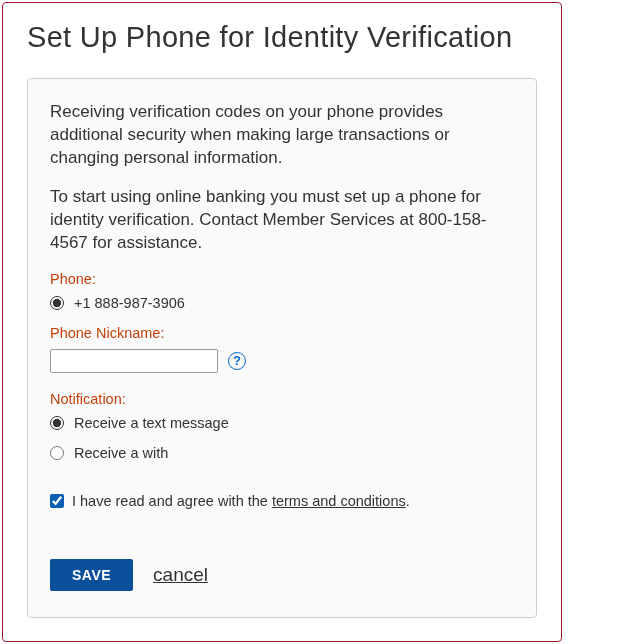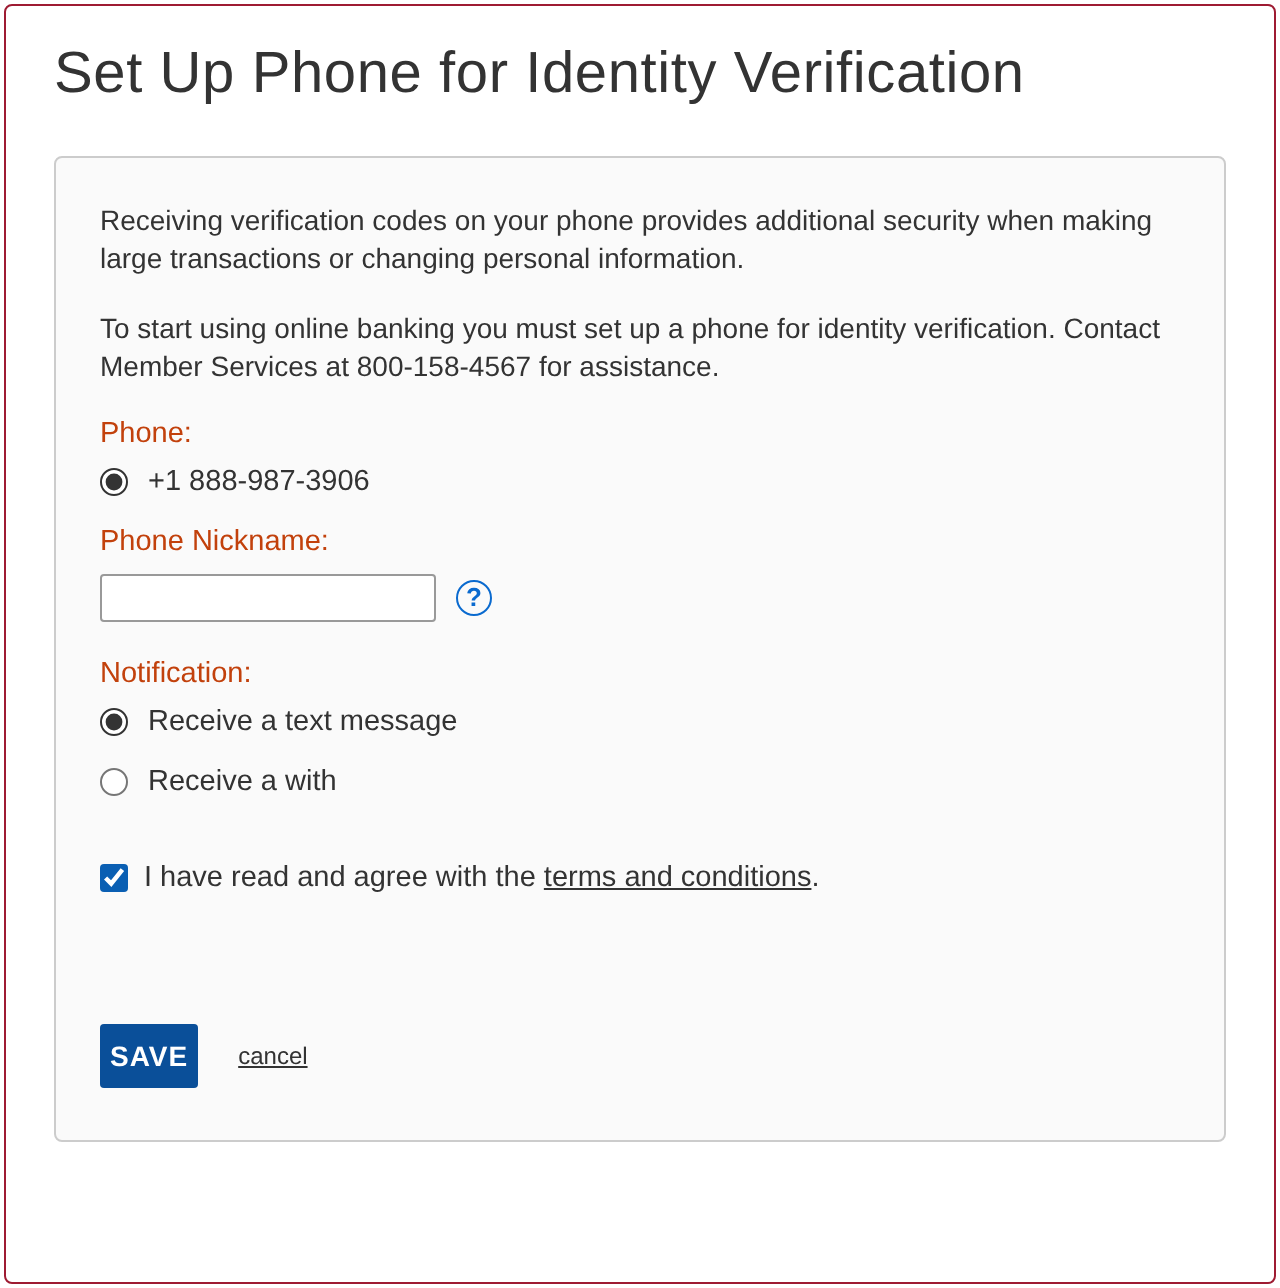--- a/index.html
+++ b/index.html
@@ -3,42 +3,42 @@
   <meta charset="utf-8">
   <style>
     * { box-sizing: border-box; margin: 0; padding: 0; }
     body {
       font-family: Arial, Helvetica, sans-serif;
       background: #fff;
       width: 640px;
       height: 644px;
     }
     .outer {
-      width: 636px;
+      width: 560px;
       height: 640px;
       margin: 2px;
       border: 1px solid #9e1b32;
       border-radius: 4px;
       padding: 18px 24px 24px 24px;
     }
     h1 {
       font-size: 29px;
       font-weight: 300;
       color: #333;
       letter-spacing: 0.3px;
       margin-bottom: 24px;
     }
     .panel {
       border: 1px solid #ccc;
       border-radius: 4px;
       padding: 22px 22px 26px 22px;
       background: #fafafa;
     }
     .intro {
-      font-size: 14px;
+      font-size: 17px;
       color: #333;
       line-height: 1.35;
       margin-bottom: 16px;
     }
     .label {
       font-size: 14.5px;
       color: #c2410c;
       margin-bottom: 8px;
       margin-top: 6px;
     }
@@ -83,21 +83,21 @@
       font-weight: bold;
       cursor: pointer;
     }
     .terms-row {
       display: flex;
       align-items: center;
       gap: 8px;
       font-size: 14.5px;
       color: #333;
       margin-top: 32px;
-      margin-bottom: 65px;
+      margin-bottom: 50px;
     }
     .terms-row input[type="checkbox"] {
       width: 14px;
       height: 14px;
       accent-color: #0a5fb3;
     }
     .terms-link {
       color: #333;
       text-decoration: underline;
       cursor: pointer;
@@ -105,29 +105,29 @@
     .actions {
       display: flex;
       align-items: center;
       gap: 20px;
     }
     .save-btn {
       background: #0a4f99;
       color: #fff;
       border: none;
       border-radius: 2px;
-      padding: 8px 5px;
+      padding: 8px 22px;
       font-size: 14px;
       font-weight: bold;
       letter-spacing: 0.5px;
       cursor: pointer;
     }
     .cancel-link {
       color: #333;
-      font-size: 12px;
+      font-size: 19px;
       text-decoration: underline;
       cursor: pointer;
     }
   </style>
 </head>
 <body>
 
 <div class="outer">
   <h1>Set Up Phone for Identity Verification</h1>
 

